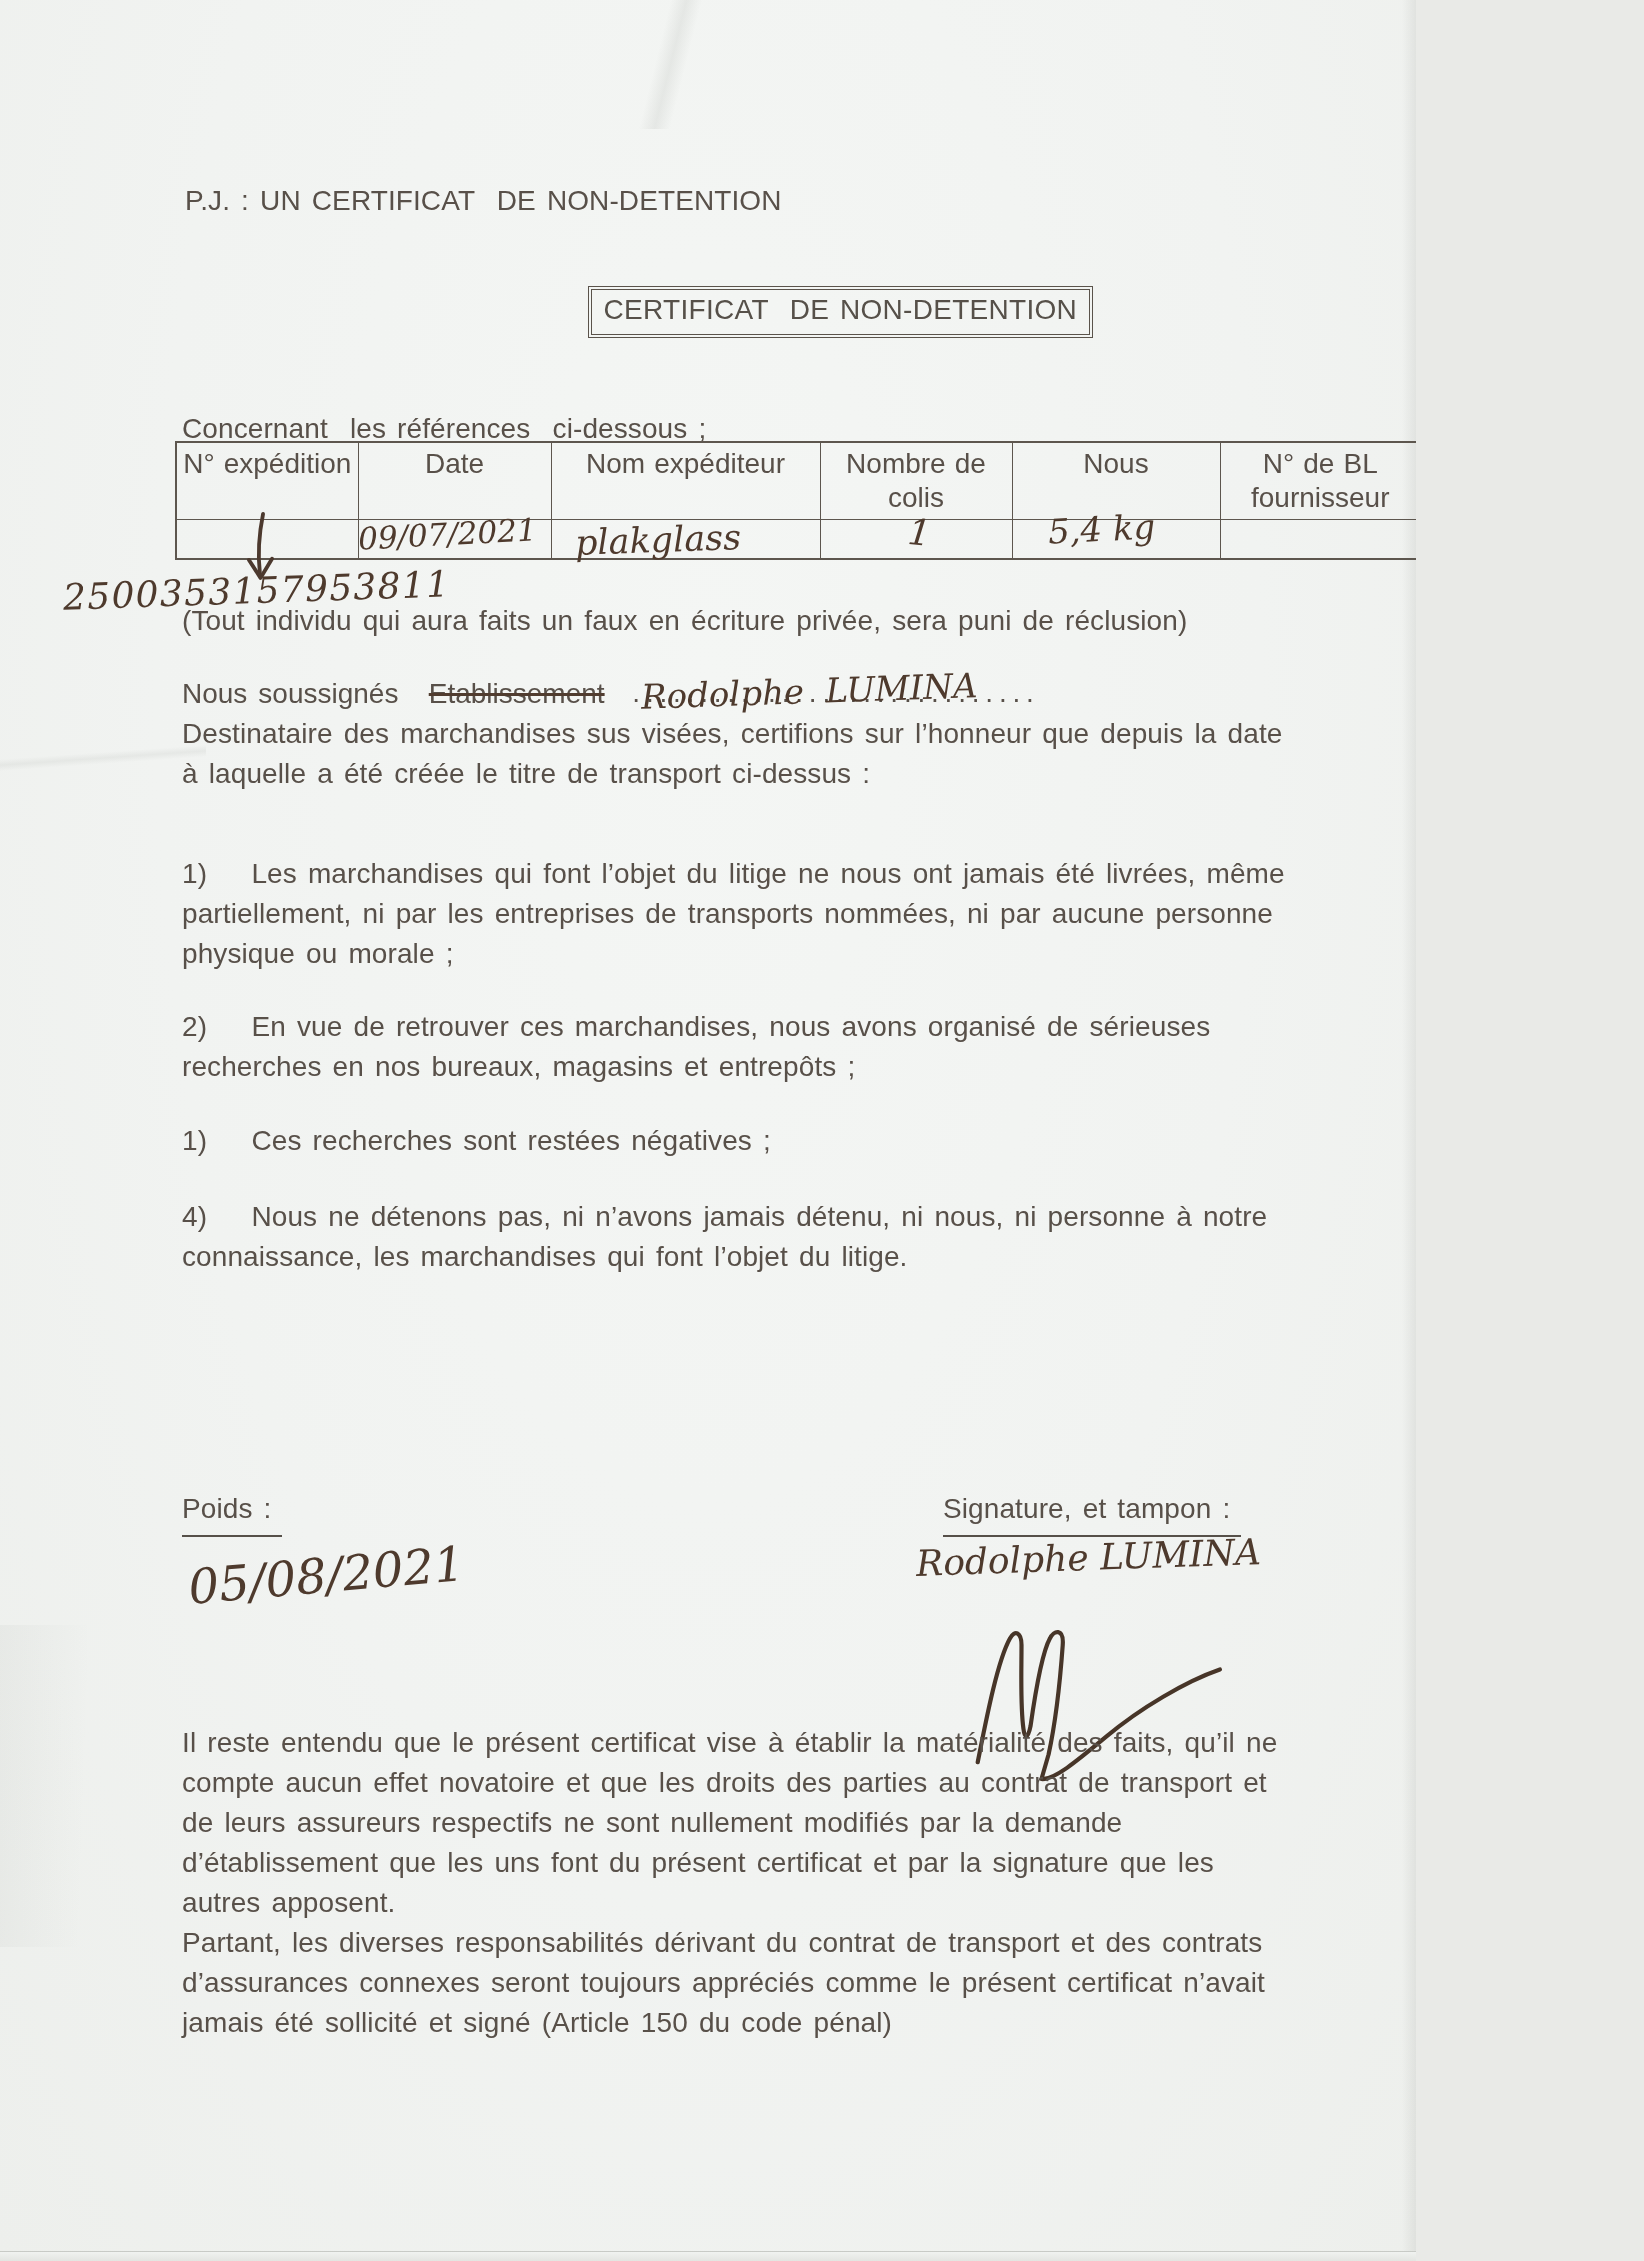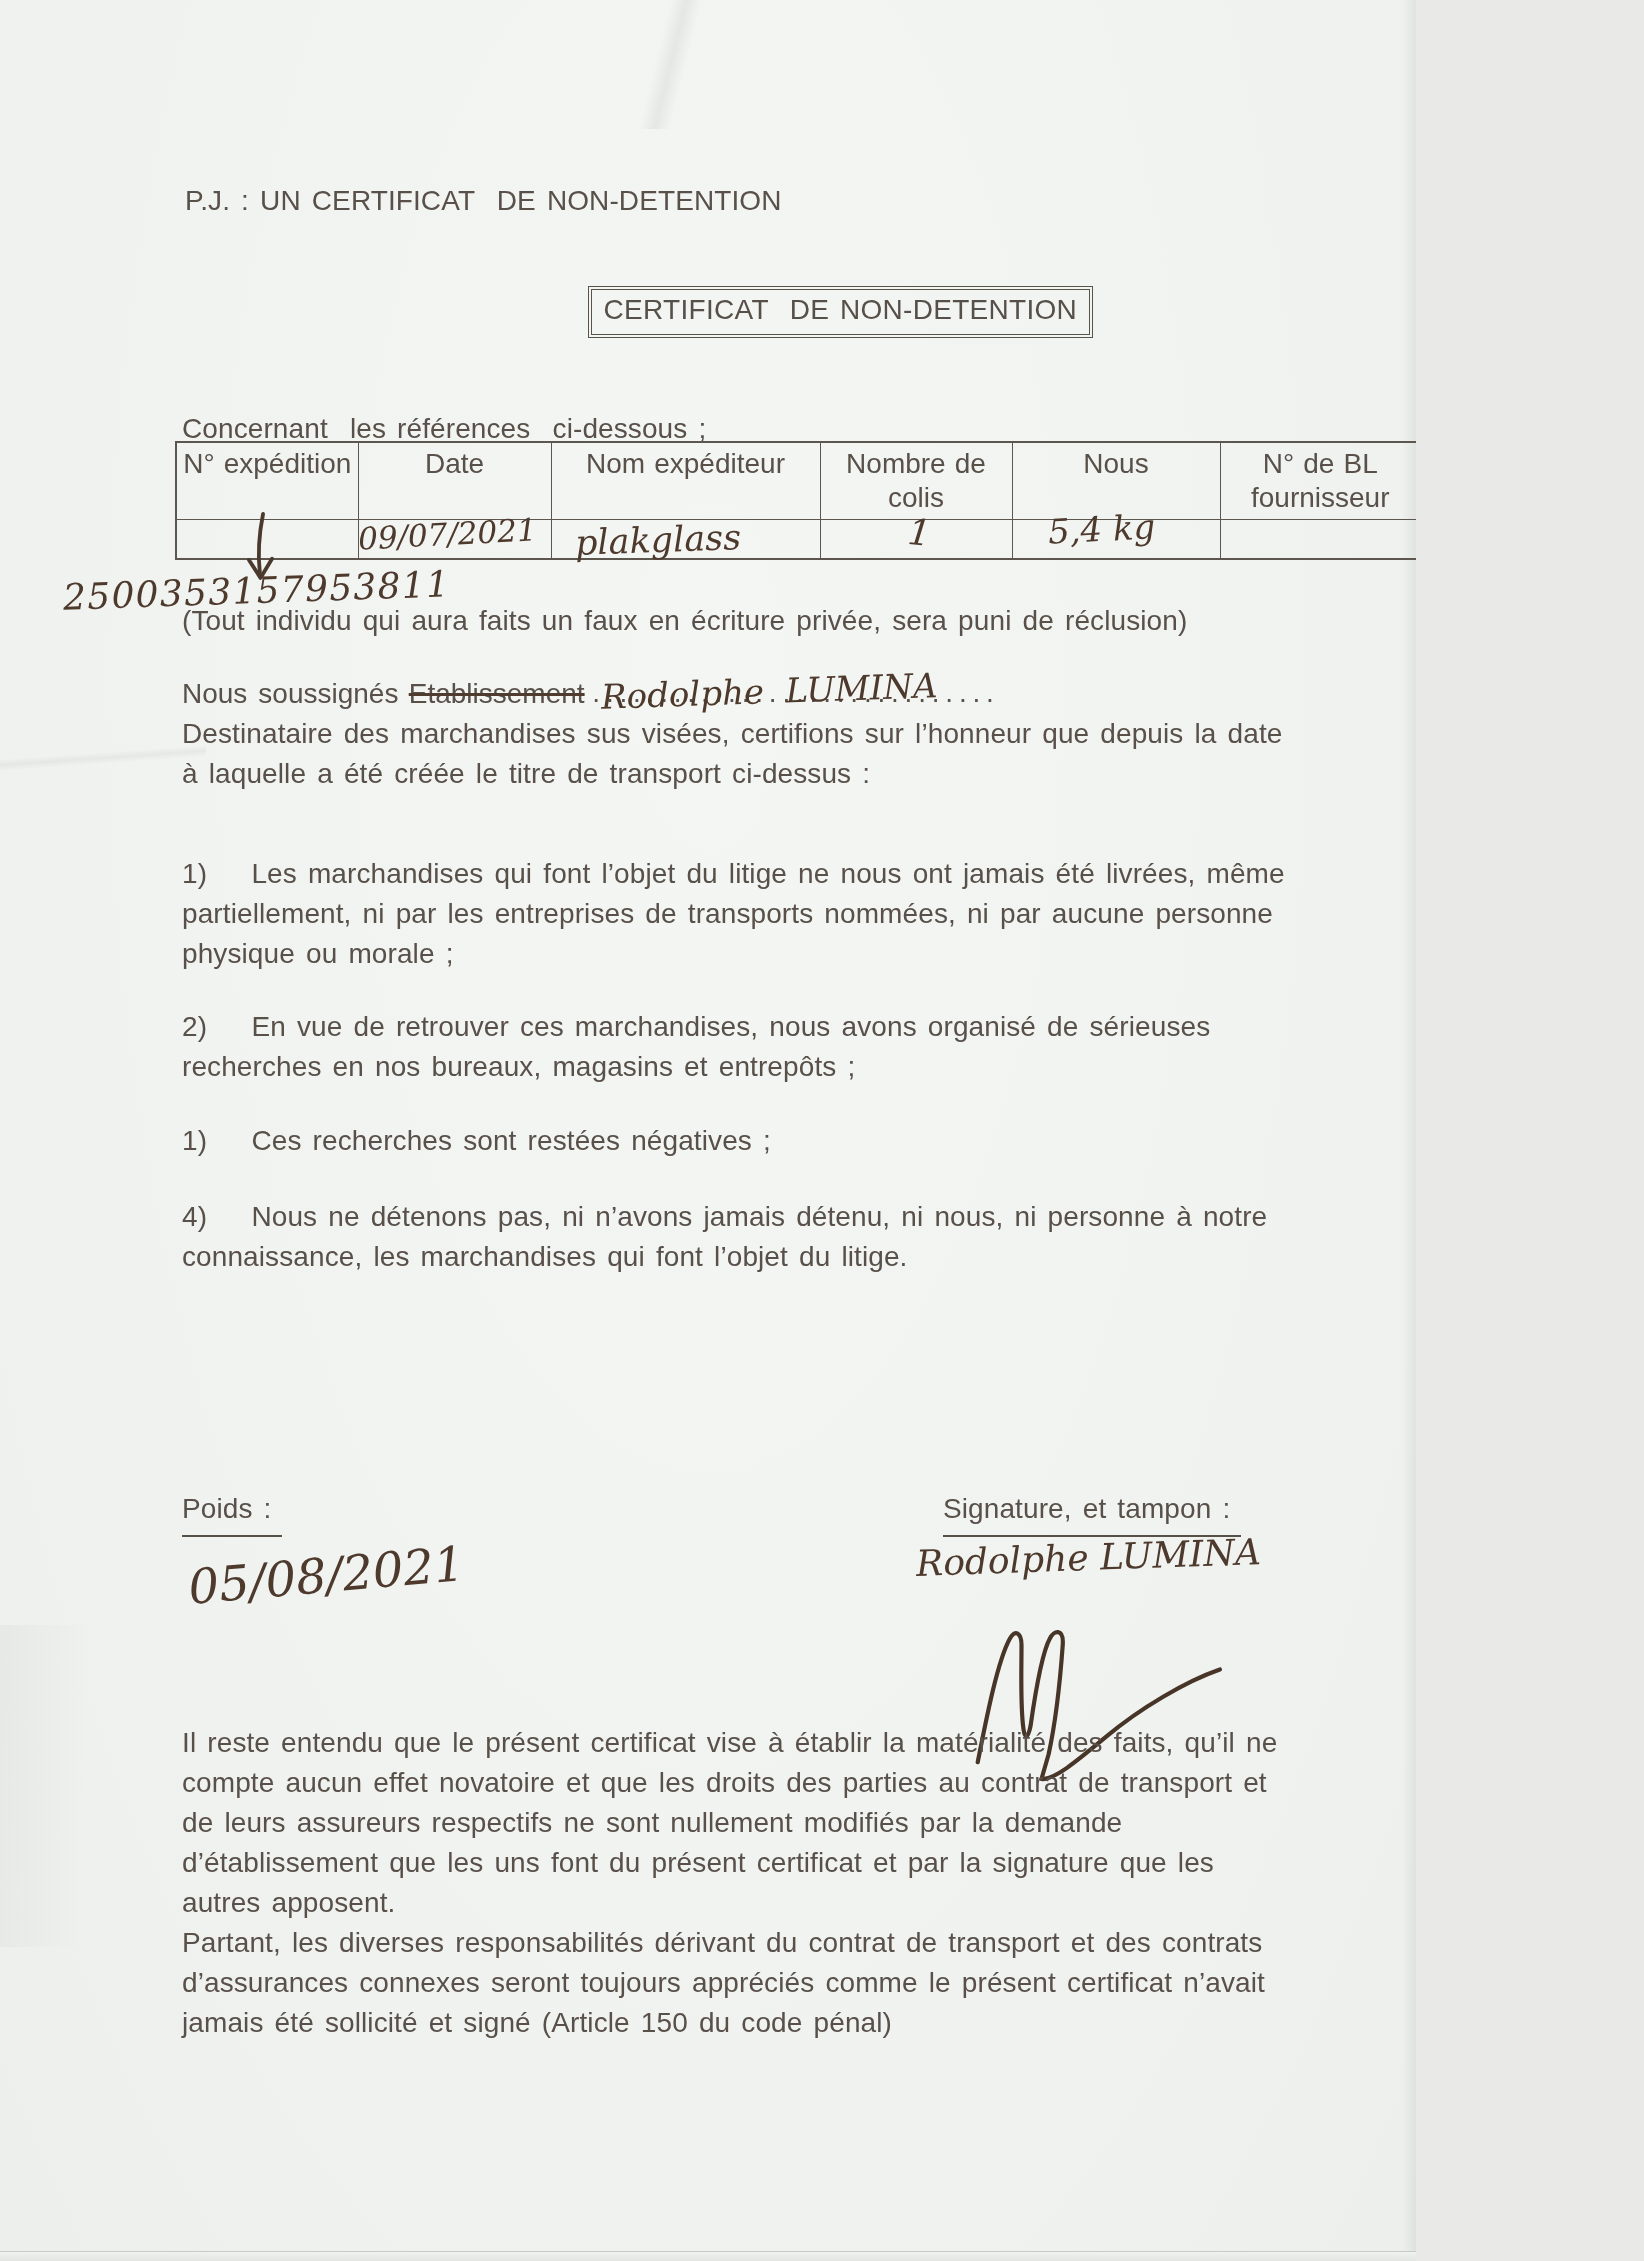--- a/index.html
+++ b/index.html
@@ -28,21 +28,21 @@
 
   table.reftable{position:absolute;left:175px;top:441px;width:1246px;border-collapse:collapse;
          table-layout:fixed;border:2.6px solid #5d564e;color:#585049;}
   table.reftable td{border:1.9px solid #5d564e;text-align:center;vertical-align:top;
          font-size:28px;line-height:34px;word-spacing:1.3px;padding:3.9px 3.9px 0;overflow:visible;}
   tr.hrow td{height:72px;}
   tr.drow td{height:34px;}
 
   .ulabel{display:inline-block;border-bottom:2.6px solid #565049;padding-bottom:6.4px;padding-right:10.3px;}
 
-  .decl{position:absolute;left:182px;top:674px;display:flex;align-items:flex-start;}
+  .decl{position:absolute;left:182px;top:674px;display:flex;align-items:flex-start;gap:20px;}
   .decl .prefix{font-family:"Liberation Sans",sans-serif;color:#585049;font-size:28px;line-height:40px;
          word-spacing:3.2px;white-space:pre;margin-right:10.3px;}
   .decl .struck{font-family:"Liberation Sans",sans-serif;color:#585049;font-size:28px;line-height:40px;
          text-decoration:line-through;text-decoration-thickness:2.6px;text-decoration-color:#503c2f;margin-right:7.7px;}
   .dotfield{position:relative;width:433px;height:40px;}
   .dotfield .dots{position:absolute;left:0;bottom:5.2px;font-size:28px;letter-spacing:5.8px;color:#585049;
          font-family:"Liberation Sans",sans-serif;}
   .dotfield .hwname{position:absolute;left:9px;bottom:2.6px;font-family:"DejaVu Serif",serif;font-style:italic;
          color:#4e3a2d;font-size:34px;transform:rotate(-2deg);white-space:pre;}
 

